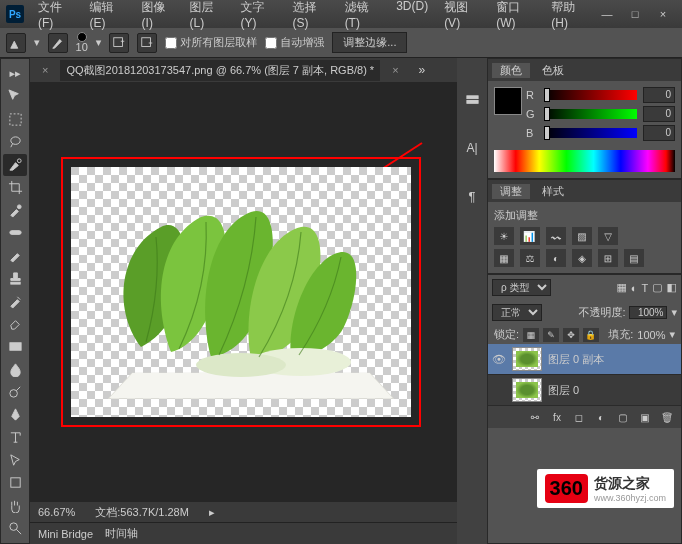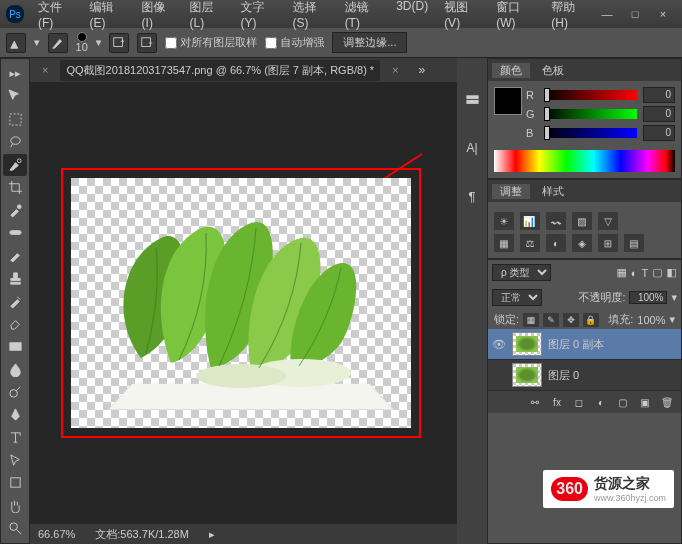--- a/index.html
+++ b/index.html
@@ -1,18 +1,18 @@
 <!DOCTYPE html>
 <html><head>
 <meta charset="utf-8">
 <style>
 *{box-sizing:border-box;margin:0;padding:0;font-family:"Microsoft YaHei",Arial,sans-serif;font-size:11px;color:#ccc;user-select:none}
 body{background:#535353;width:682px;height:544px;overflow:hidden;position:relative}
 .titlebar{height:28px;background:linear-gradient(#4a4a4a,#3a3a3a);display:flex;align-items:center;padding:0 6px}
-.ps-logo{width:18px;height:18px;background:#001e36;color:#31a8ff;font-weight:normal;font-size:10px;display:flex;align-items:center;justify-content:center;border-radius:8px;margin-right:8px}
+.ps-logo{width:18px;height:18px;background:#001e36;color:#31a8ff;font-weight:bold;font-size:10px;display:flex;align-items:center;justify-content:center;border-radius:2px;margin-right:8px}
 .menu{display:flex;gap:4px;flex:1}
 .menu span{padding:3px 6px;cursor:pointer;font-size:12px}
 .winbtns{display:flex;gap:2px}
 .winbtn{width:26px;height:18px;display:flex;align-items:center;justify-content:center;font-size:11px;cursor:pointer}
 .optbar{height:30px;background:#535353;border-bottom:1px solid #222;display:flex;align-items:center;padding:0 6px;gap:8px}
 .ico{width:20px;height:20px;display:flex;align-items:center;justify-content:center;background:#3a3a3a;border:1px solid #222;border-radius:2px}
 .ico svg{width:14px;height:14px;fill:#ccc;stroke:#ccc}
 .brushsize{display:flex;flex-direction:column;align-items:center;font-size:9px;line-height:1}
 .brushsize .dot{width:10px;height:10px;background:#000;border-radius:50%;border:1px solid #888}
 .chk{display:flex;align-items:center;gap:3px;font-size:11px}
@@ -67,21 +67,21 @@
 .layerlist{background:#3a3a3a;min-height:58px}
 .layer{display:flex;align-items:center;gap:6px;padding:3px 4px;border-bottom:1px solid #2a2a2a}
 .layer.sel{background:#5a7aa8}
 .eye{width:14px;font-size:11px}
 .thumb-sm{width:30px;height:24px;background:repeating-conic-gradient(#fff 0 25%,#ccc 0 50%) 0 0/6px 6px;border:1px solid #888;position:relative}
 .thumb-sm .mini{position:absolute;inset:3px;background:radial-gradient(ellipse,#5a8f2e 40%,#8bc34a 70%)}
 .layer-name{font-size:11px}
 .panel-foot{height:22px;background:#414141;display:flex;align-items:center;justify-content:flex-end;gap:6px;padding:0 6px}
 .panel-foot .fi{width:16px;height:16px;display:flex;align-items:center;justify-content:center;font-size:10px}
 .watermark{position:absolute;bottom:36px;right:8px;background:#fff;padding:5px 8px;display:flex;align-items:center;gap:6px;border-radius:2px;z-index:10}
-.wm360{background:#e60012;color:#e5e5e5;font-weight:bold;font-size:16px;padding:3px 5px;border-radius:12px}
+.wm360{background:#e60012;color:#000000;font-weight:bold;font-size:20px;padding:3px 5px;border-radius:4px}
 .wm-txt{color:#333;font-size:14px;font-weight:bold}
 .wm-url{color:#999;font-size:9px}
 </style>
 </head>
 <body>
 
 <div class="titlebar">
   <div class="ps-logo">Ps</div>
   <div class="menu">
     <span>文件(F)</span>
@@ -291,20 +291,24 @@
               <path d="M240 70 Q230 120 198 168"></path>
             </g>
           </svg>
         </div>
       </div>
     </div>
     <div class="statusbar">
       <span>66.67%</span>
       <span>文档:563.7K/1.28M</span>
       <span>▸</span>
+    </div>
+    <div class="bottombar">
+      <span>Mini Bridge</span>
+      <span>时间轴</span>
     </div>
   </div>
 
   <div class="panels">
     <div class="iconcol">
       <div class="tool">
           <svg viewBox="0 0 16 16">
             <rect x="2" y="3" width="12" height="3"></rect>
             <rect x="2" y="8" width="12" height="3"></rect>
           </svg>
@@ -349,20 +353,21 @@
           <div class="spectrum"></div>
         </div>
       </div>
 
       <div class="panel">
         <div class="panel-tabs">
           <span class="panel-tab active">调整</span>
           <span class="panel-tab">样式</span>
         </div>
         <div class="panel-body">
+          <div>添加调整</div>
           <div class="adj-row">
             <div class="ic">☀</div>
             <div class="ic">📊</div>
             <div class="ic">〰</div>
             <div class="ic">▨</div>
             <div class="ic">▽</div>
           </div>
           <div class="adj-row">
             <div class="ic">▦</div>
             <div class="ic">⚖</div>

